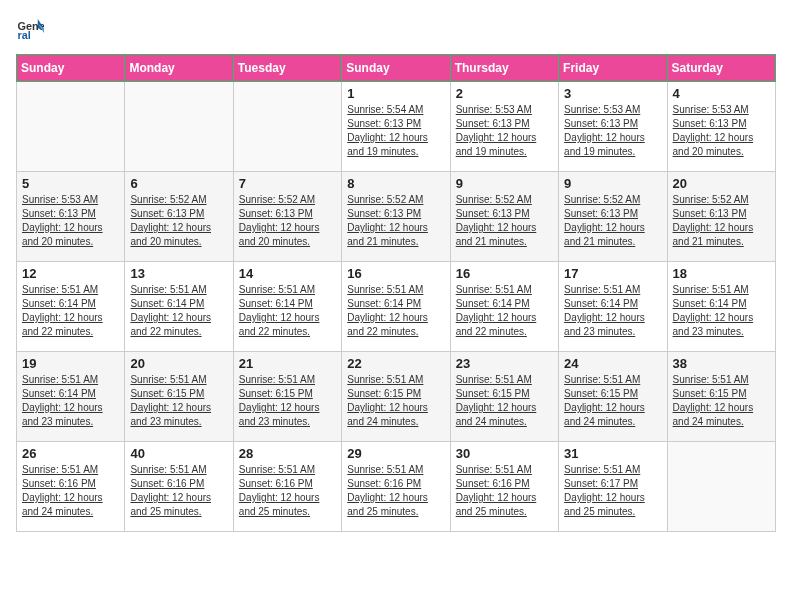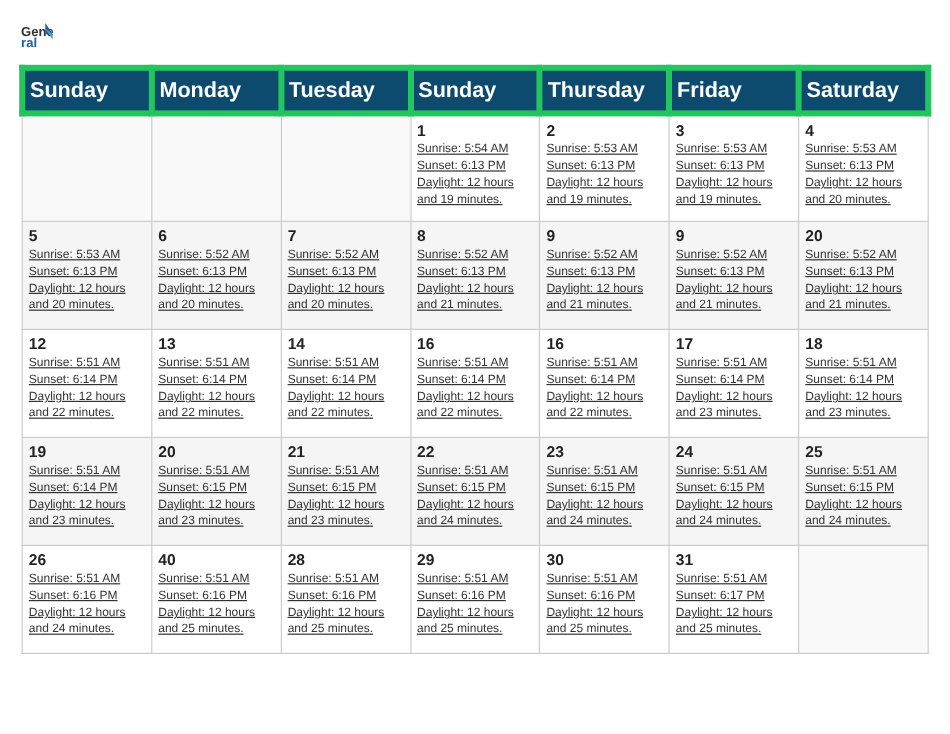--- a/index.html
+++ b/index.html
@@ -47,27 +47,27 @@
     .location-title {
       font-size: 15px;
       color: #444;
     }
     table {
       width: 100%;
       border-collapse: collapse;
       table-layout: fixed;
     }
     thead th {
-      background-color: #0c4a6e;
+      background-color: #ec4899;
       color: #fff;
-      font-size: 18px;
+      font-size: 12px;
       font-weight: bold;
       padding: 6px 4px;
       text-align: left;
-      border: 5px solid #22c55e;
+      border: 1px solid #22c55e;
     }
     tbody td {
       vertical-align: top;
       border: 1px solid #ccc;
       padding: 4px 5px;
       height: 90px;
       background: #fff;
     }
     tbody tr:nth-child(even) td {
       background: #f5f5f5;
@@ -295,21 +295,21 @@
 and 24 minutes.</div>
         </td>
         <td>
           <span class="day-number">24</span>
           <div class="day-info">Sunrise: 5:51 AM
 Sunset: 6:15 PM
 Daylight: 12 hours
 and 24 minutes.</div>
         </td>
         <td>
-          <span class="day-number">25</span>
+          <span class="day-number">38</span>
           <div class="day-info">Sunrise: 5:51 AM
 Sunset: 6:15 PM
 Daylight: 12 hours
 and 24 minutes.</div>
         </td>
       </tr>
       <tr>
         <td>
           <span class="day-number">26</span>
           <div class="day-info">Sunrise: 5:51 AM

